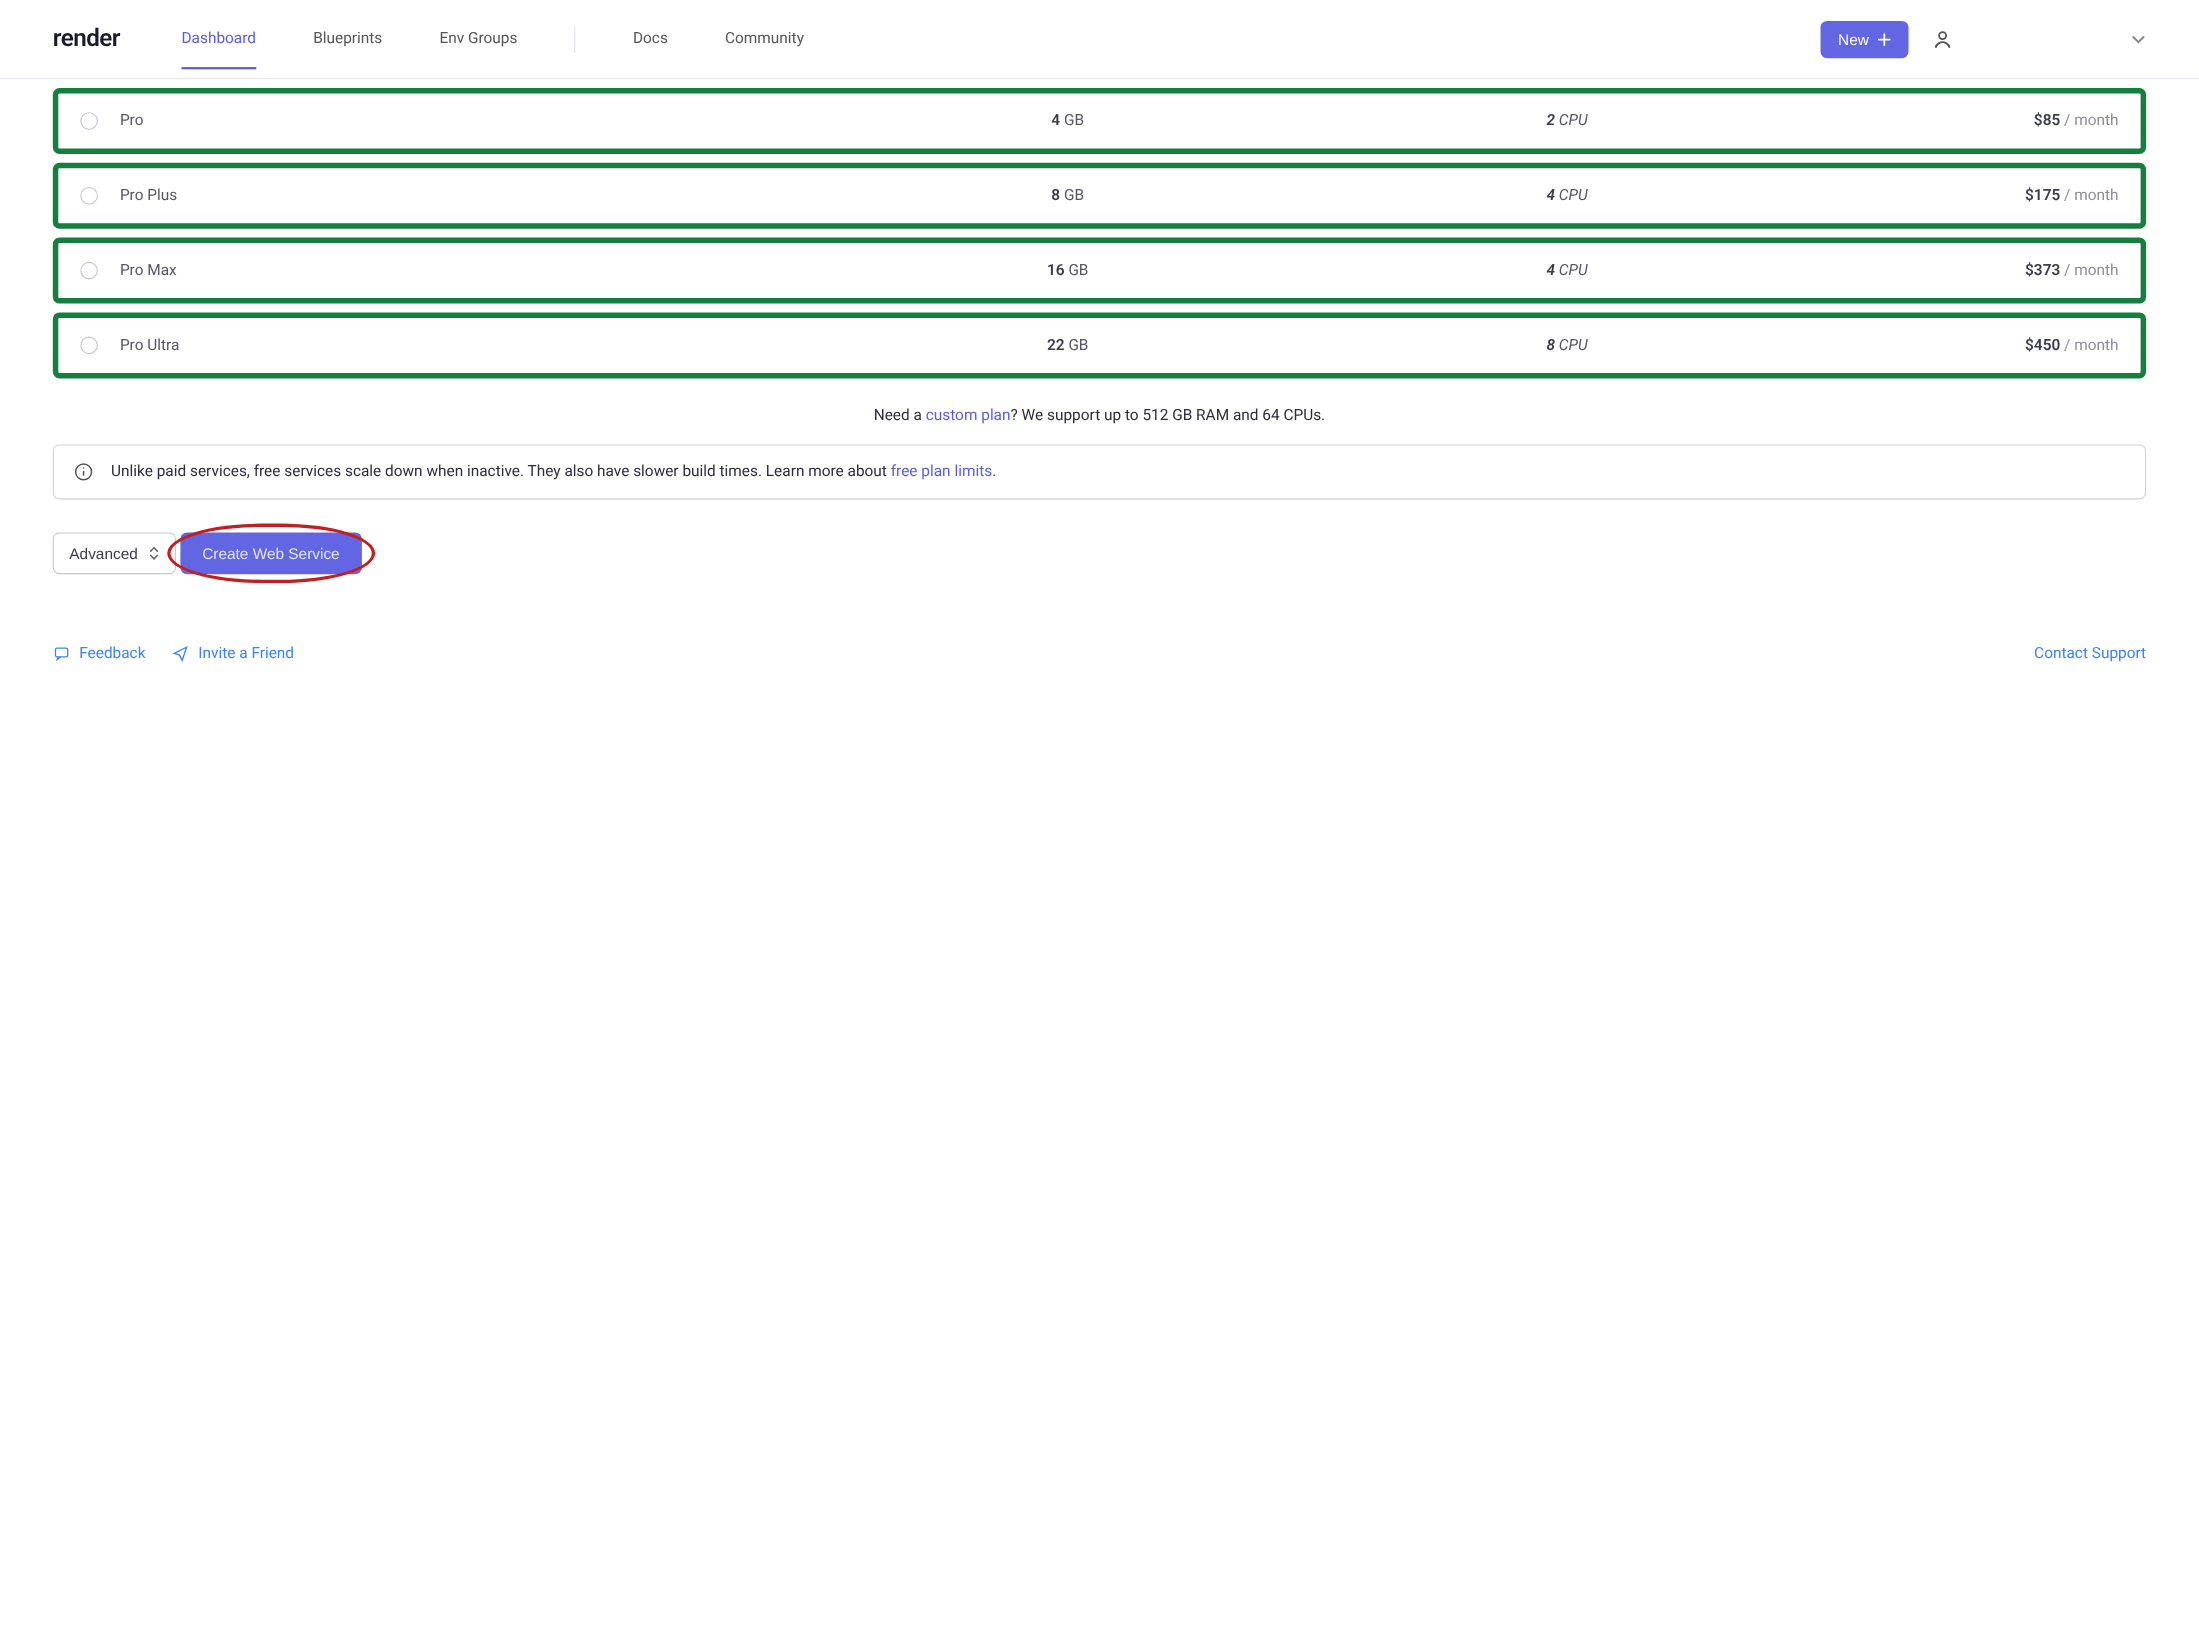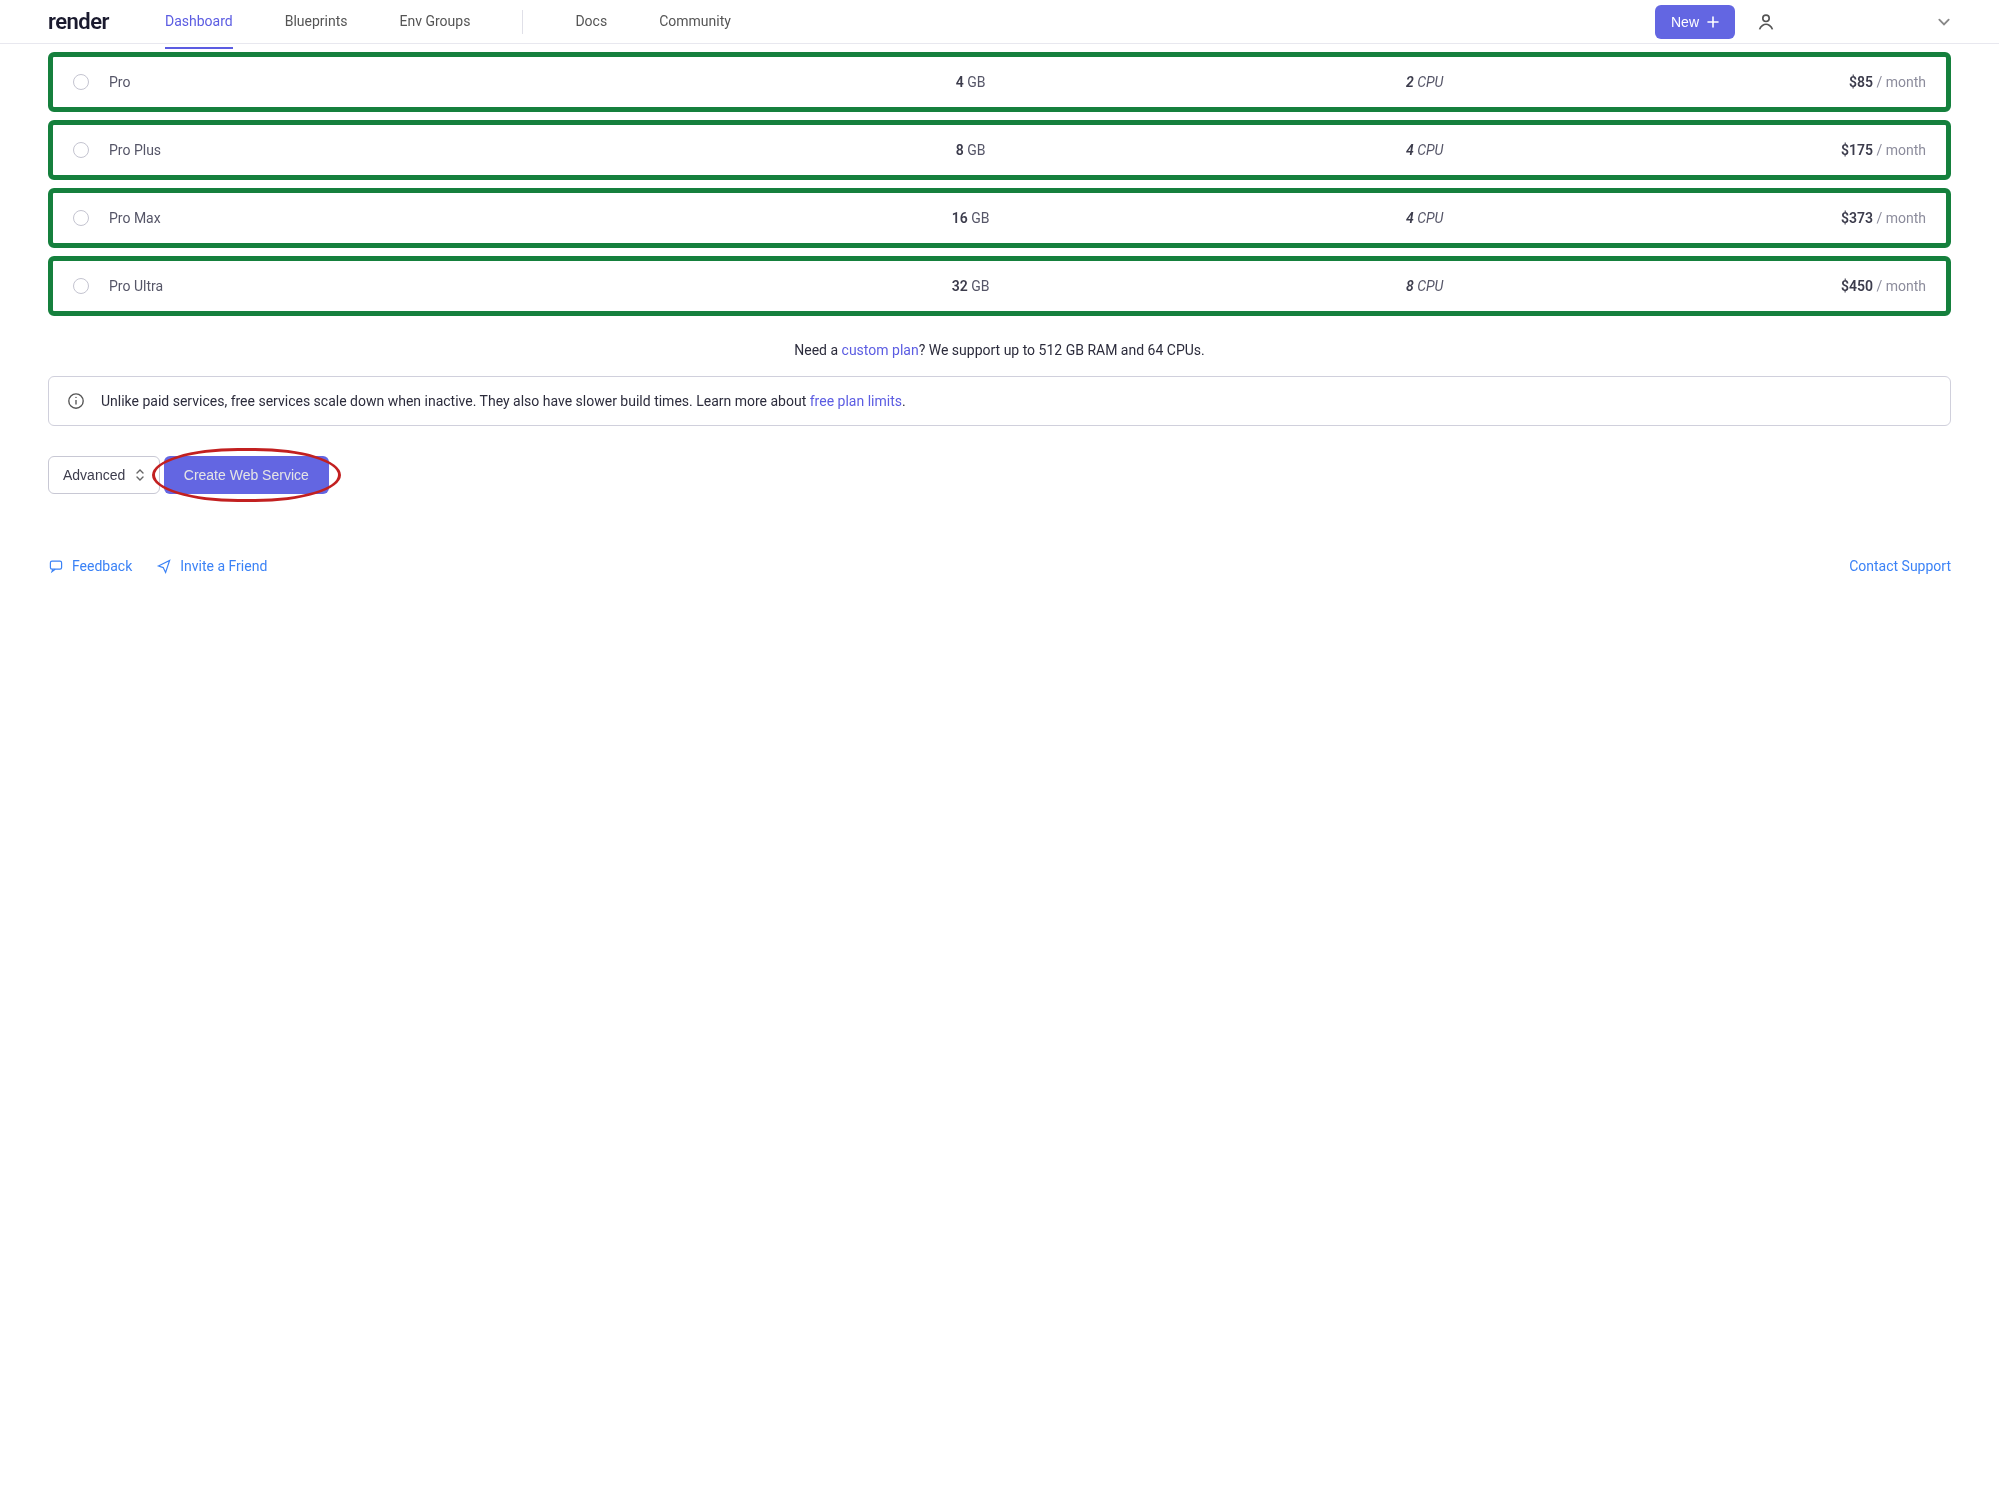--- a/index.html
+++ b/index.html
@@ -8,21 +8,21 @@
       background: #fff;
       color: #1a1a2e;
       font-size: 14px;
     }
 
     
     .header {
       display: flex;
       align-items: center;
       padding: 0 48px;
-      height: 44px;
+      height: 72px;
       border-bottom: 1px solid #e8e8ef;
     }
     .logo {
       font-size: 22px;
       font-weight: 600;
       color: #1a1a2e;
       margin-right: 56px;
       letter-spacing: -0.5px;
     }
     .nav {
@@ -268,21 +268,21 @@
     <div class="radio"></div>
     <div class="plan-name">Pro Max</div>
     <div class="plan-ram"><b>16</b> <span>GB</span></div>
     <div class="plan-cpu"><b>4</b> <span>CPU</span></div>
     <div class="plan-price"><b>$373</b> <span>/ month</span></div>
   </div>
 
   <div class="plan-row">
     <div class="radio"></div>
     <div class="plan-name">Pro Ultra</div>
-    <div class="plan-ram"><b>32</b> <span>GB</span></div>
+    <div class="plan-ram"><b>22</b> <span>GB</span></div>
     <div class="plan-cpu"><b>8</b> <span>CPU</span></div>
     <div class="plan-price"><b>$450</b> <span>/ month</span></div>
   </div>
 
   
   <div class="need-custom">
     <span>Need a </span><a href="#">custom plan</a><span>? We support up to 512 GB RAM and 64 CPUs.</span>
   </div>
 
   

